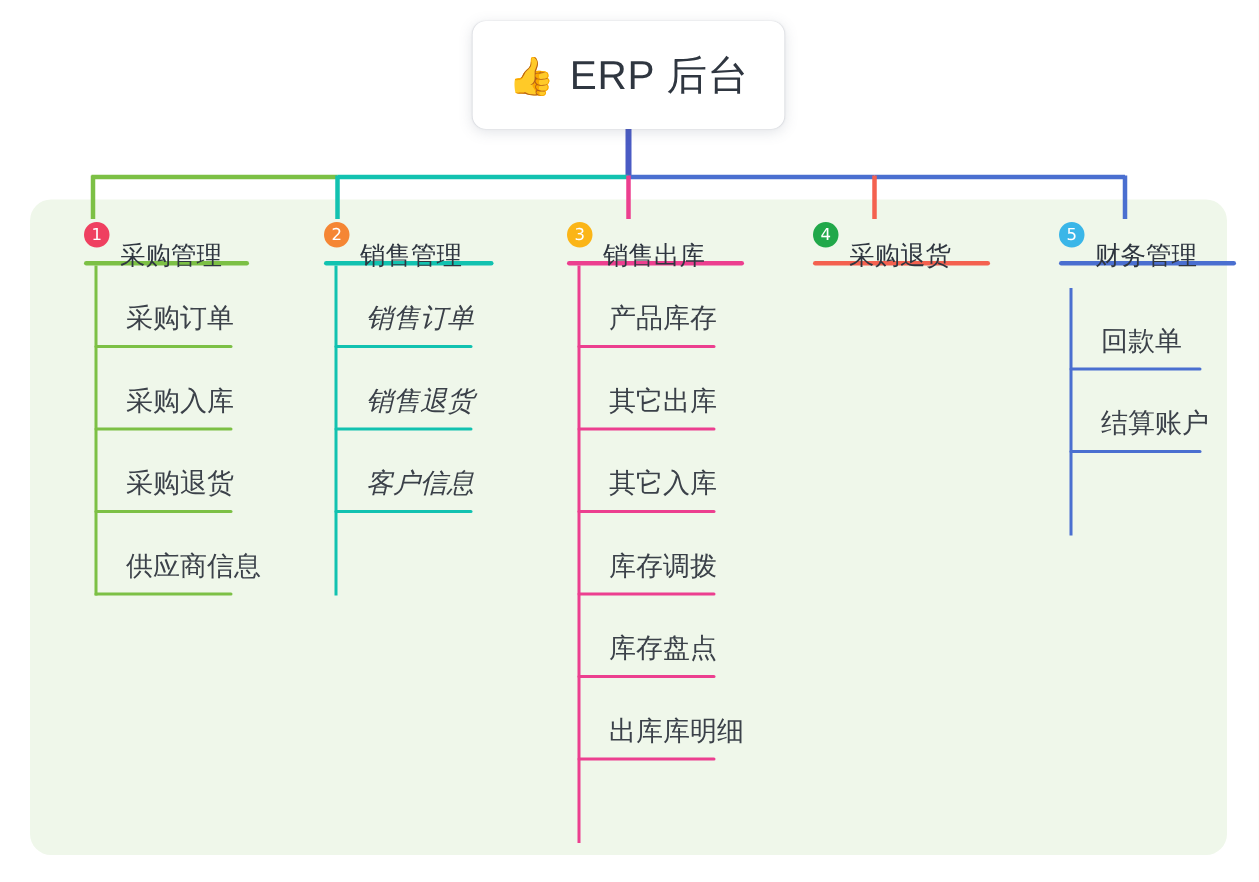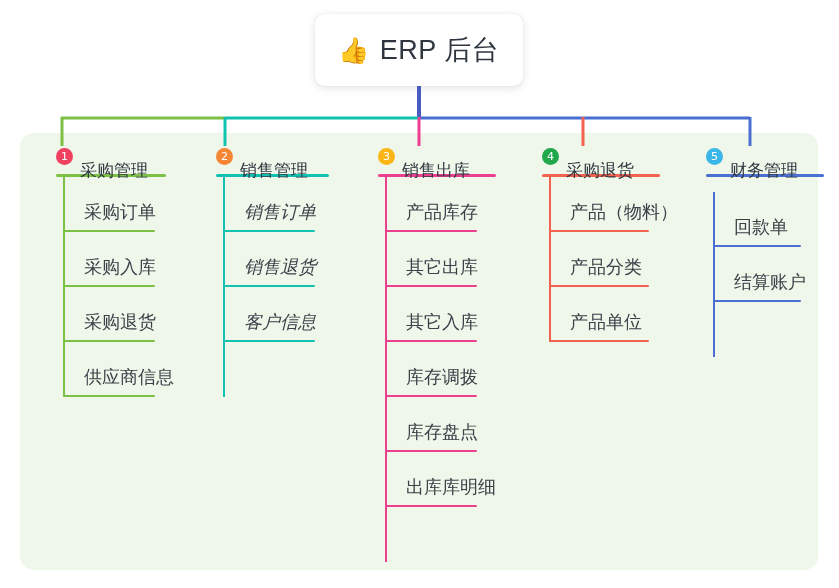--- a/index.html
+++ b/index.html
@@ -235,35 +235,20 @@
             <div class="leaf-rule" style="background: rgb(236, 63, 143); width: 92px;"></div>
           </div>
         </div>
       </div>
       <div class="branch" style="left: 524px;">
         <div class="branch-head">
           <span class="badge" style="background: rgb(33, 168, 74);">4</span>
           <span class="branch-title">采购退货</span>
         </div>
         <div class="branch-rule" style="background: rgb(244, 97, 79); width: 118px;"></div>
-        <div class="branch-body" style="height: 165px;">
-          <div class="spine" style="background: rgb(244, 97, 79); height: 165px;"></div>
-          <div class="leaf">
-            <span class="leaf-label">产品（物料）</span>
-            <div class="leaf-rule" style="background: rgb(244, 97, 79); width: 100px;"></div>
-          </div>
-          <div class="leaf">
-            <span class="leaf-label">产品分类</span>
-            <div class="leaf-rule" style="background: rgb(244, 97, 79); width: 100px;"></div>
-          </div>
-          <div class="leaf">
-            <span class="leaf-label">产品单位</span>
-            <div class="leaf-rule" style="background: rgb(244, 97, 79); width: 100px;"></div>
-          </div>
-        </div>
       </div>
       <div class="branch" style="left: 688px;">
         <div class="branch-head">
           <span class="badge" style="background: rgb(58, 182, 232);">5</span>
           <span class="branch-title">财务管理</span>
         </div>
         <div class="branch-rule" style="background: rgb(74, 111, 208); width: 118px;"></div>
         <div class="branch-body" style="height: 165px; margin-top: 15px;">
           <div class="spine" style="background: rgb(74, 111, 208); height: 165px;"></div>
           <div class="leaf">

